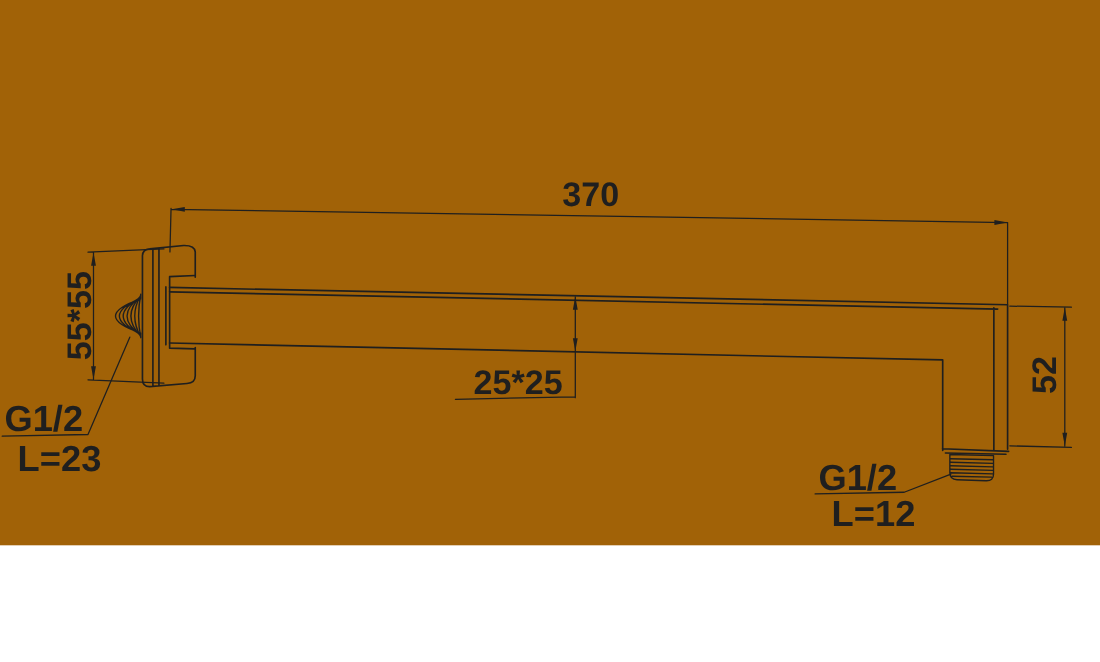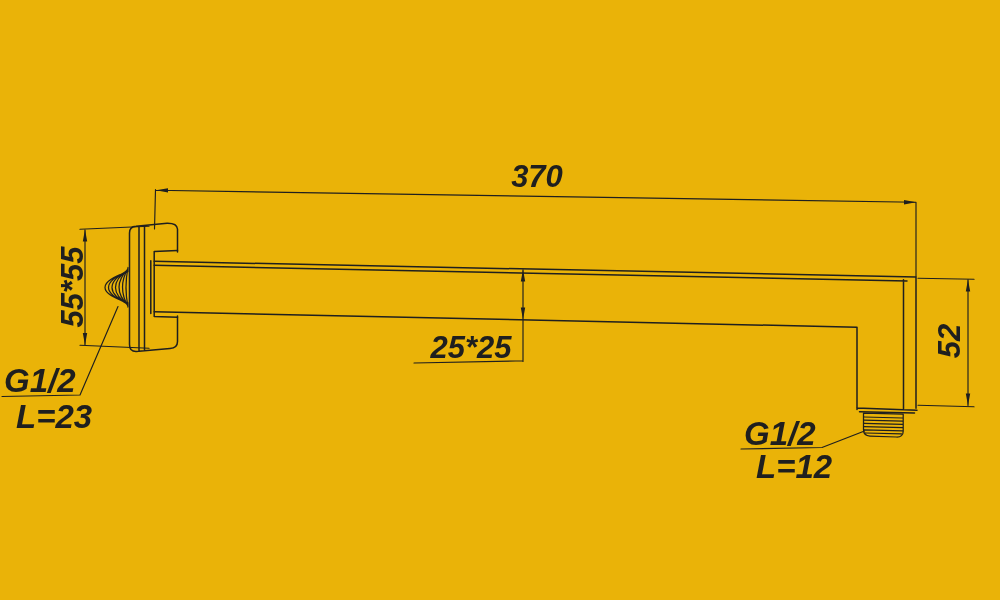--- a/index.html
+++ b/index.html
@@ -1,23 +1,22 @@
 <!DOCTYPE html>
 <html><head>
 <meta charset="utf-8">
 <style>
   html, body { margin: 0; padding: 0; }
   body { background: #ffffff; }
   .stage {
     position: relative;
     width: 1000px;
-    height: 600px;
-    background: #eab308;
+    height: 496px;
+    background: #a16207;
     overflow: hidden;
-    font-style: italic;
   }
   svg { display: block; }
   .thick { stroke-width: 1.5; }
   .mid   { stroke-width: 1.25; }
   .thin  { stroke-width: 1.15; }
   .dim-text {
     font-family: "Liberation Sans", "DejaVu Sans", sans-serif;
     font-weight: bold;
     font-size: 31px;
   }

